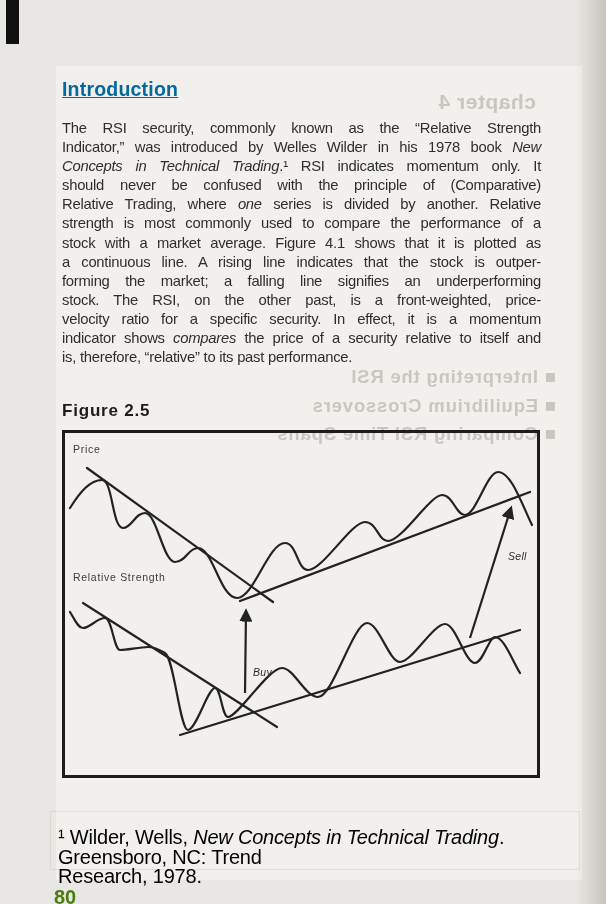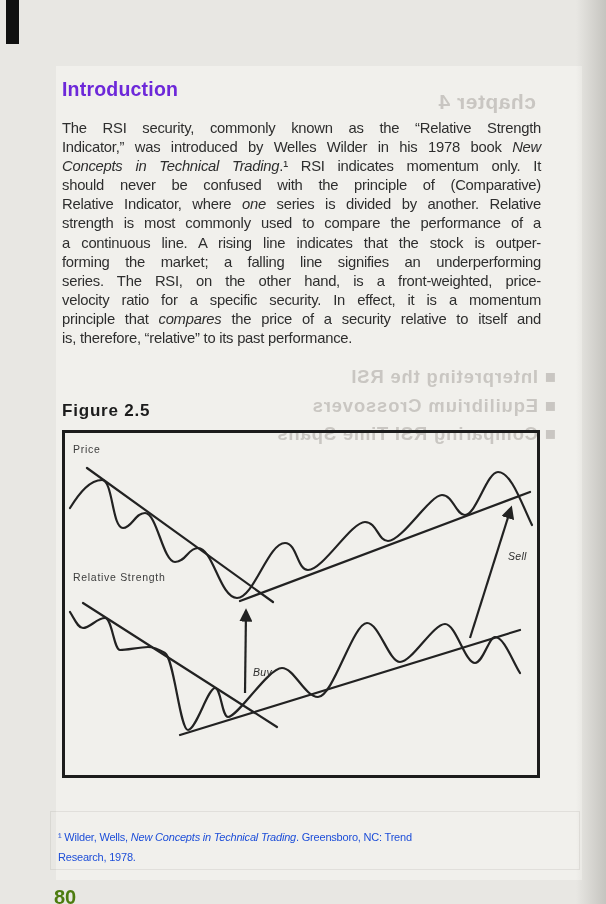--- a/index.html
+++ b/index.html
@@ -21,21 +21,21 @@
   
   .bleed{position:absolute;color:rgba(108,104,95,0.30);font-weight:bold;
        transform:scaleX(-1);filter:blur(0.5px);white-space:nowrap;}
   .bleed-chapter{left:424px;top:90px;width:112px;font-size:21px;letter-spacing:0.5px;text-align:left;}
   .bleed-item{left:250px;width:306px;font-size:18.5px;letter-spacing:0.8px;text-align:left;height:24px;}
   #bleed-items .bleed-item:nth-of-type(1){top:366px;}
   #bleed-items .bleed-item:nth-of-type(2){top:395px;}
   #bleed-items .bleed-item:nth-of-type(3){top:423px;}
 
   .title{position:absolute;left:62px;top:78px;font-size:19.5px;font-weight:bold;
-       color:#6d28d9;letter-spacing:0.2px;}
+       color:#0369a1;letter-spacing:0.2px;text-decoration:underline;}
 
   .body-text{position:absolute;left:62px;top:119px;width:479px;
        font-size:14.8px;line-height:19.1px;letter-spacing:-0.25px;color:#2e2e2e;}
   .bt-line{text-align:justify;text-align-last:justify;white-space:normal;}
   .bt-line.last{text-align-last:left;}
   .body-text em{font-style:italic;}
 
   .figure-label{position:absolute;left:62px;top:401px;font-size:17px;font-weight:bold;
        color:#1c1c1c;letter-spacing:0.8px;}
 
@@ -44,21 +44,21 @@
   .fig-label{position:absolute;color:#3c3c3c;font-size:10.5px;letter-spacing:0.7px;}
   .fig-label.price{left:11px;top:13px;}
   .fig-label.rs{left:11px;top:141px;}
   .fig-note{position:absolute;color:#2d2d2d;font-size:10.5px;font-style:italic;letter-spacing:0.3px;}
   .fig-note.buy{left:191px;top:212px;margin-top:24px;}
   .fig-note.sell{left:446px;top:120px;}
 
   .footnote-outline{position:absolute;left:50px;top:811px;width:528px;height:57px;
        border:1px solid rgba(140,138,130,0.16);}
   .footnote{position:absolute;left:58px;top:828px;width:492px;
-       font-size:11px;line-height:19.5px;letter-spacing:-0.2px;color:#1d4ed8;}
+       font-size:20px;line-height:19.5px;letter-spacing:-0.2px;color:#000000;}
   .footnote em{font-style:italic;}
 
   .page-number{position:absolute;left:54px;top:886px;font-size:20px;font-weight:bold;color:#4d7c0f;}
 </style>
 </head>
 <body>
 
 <div class="page">
 
   <div class="text-block-tint"></div>
@@ -73,27 +73,28 @@
   <div class="black-mark"></div>
   <div class="edge-shadow"></div>
 
   <div class="title">Introduction</div>
 
   <div class="body-text" id="body-text">
       <div class="bt-line"><span>The RSI security, commonly known as the “Relative Strength</span></div>
       <div class="bt-line"><span>Indicator,” was introduced by Welles Wilder in his 1978 book </span><em>New</em></div>
       <div class="bt-line"><span></span><em>Concepts in Technical Trading</em><span>.¹ RSI indicates momentum only. It</span></div>
       <div class="bt-line"><span>should never be confused with the principle of (Comparative)</span></div>
-      <div class="bt-line"><span>Relative Indicator, where </span><em>one</em><span> series is divided by another. Relative</span></div>
+      <div class="bt-line"><span>Relative Trading, where </span><em>one</em><span> series is divided by another. Relative</span></div>
       <div class="bt-line"><span>strength is most commonly used to compare the performance of a</span></div>
+      <div class="bt-line"><span>stock with a market average. Figure 4.1 shows that it is plotted as</span></div>
       <div class="bt-line"><span>a continuous line. A rising line indicates that the stock is outper-</span></div>
       <div class="bt-line"><span>forming the market; a falling line signifies an underperforming</span></div>
-      <div class="bt-line"><span>series. The RSI, on the other hand, is a front-weighted, price-</span></div>
+      <div class="bt-line"><span>stock. The RSI, on the other past, is a front-weighted, price-</span></div>
       <div class="bt-line"><span>velocity ratio for a specific security. In effect, it is a momentum</span></div>
-      <div class="bt-line"><span>principle that </span><em>compares</em><span> the price of a security relative to itself and</span></div>
+      <div class="bt-line"><span>indicator shows </span><em>compares</em><span> the price of a security relative to itself and</span></div>
       <div class="bt-line last"><span>is, therefore, “relative” to its past performance.</span></div>
     </div>
 
   <div class="figure-label">Figure 2.5</div>
 
   <div class="figure">
     <svg width="478" height="348" viewBox="0 0 478 348">
       <defs>
         <marker id="ah" viewBox="0 0 10 10" refX="8" refY="5" markerWidth="6" markerHeight="6" orient="auto-start-reverse">
           <path d="M0,0 L10,5 L0,10 z" fill="#222"></path>

